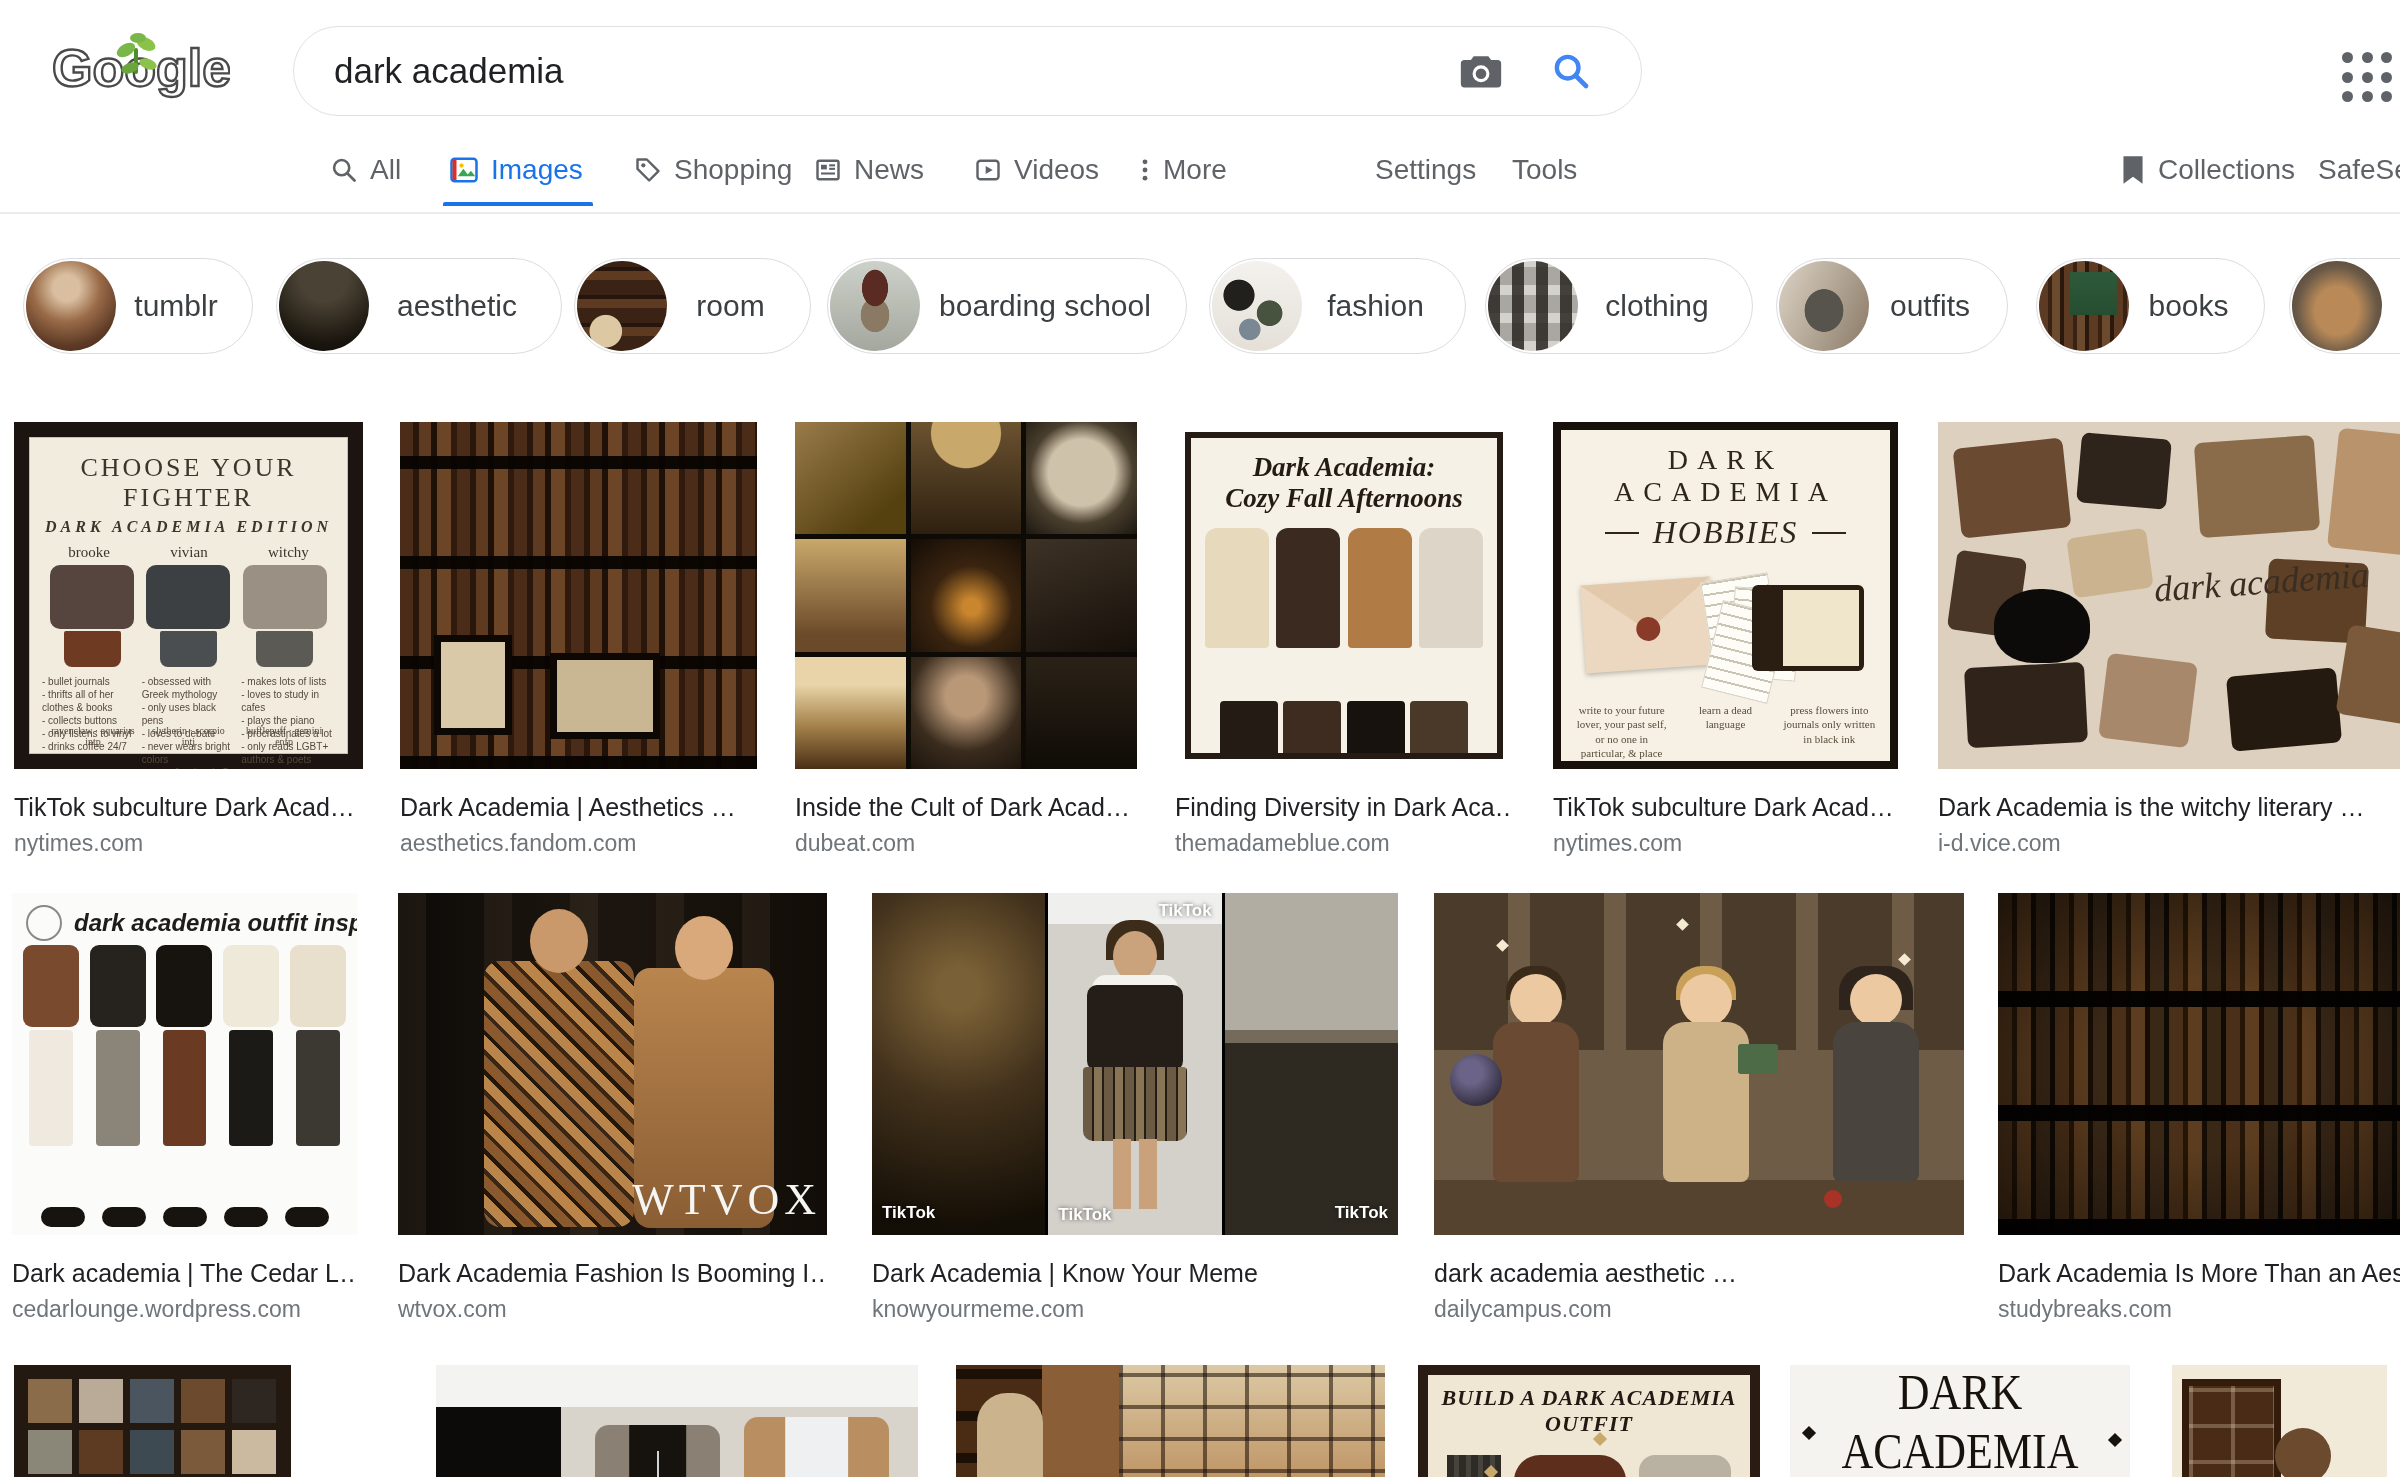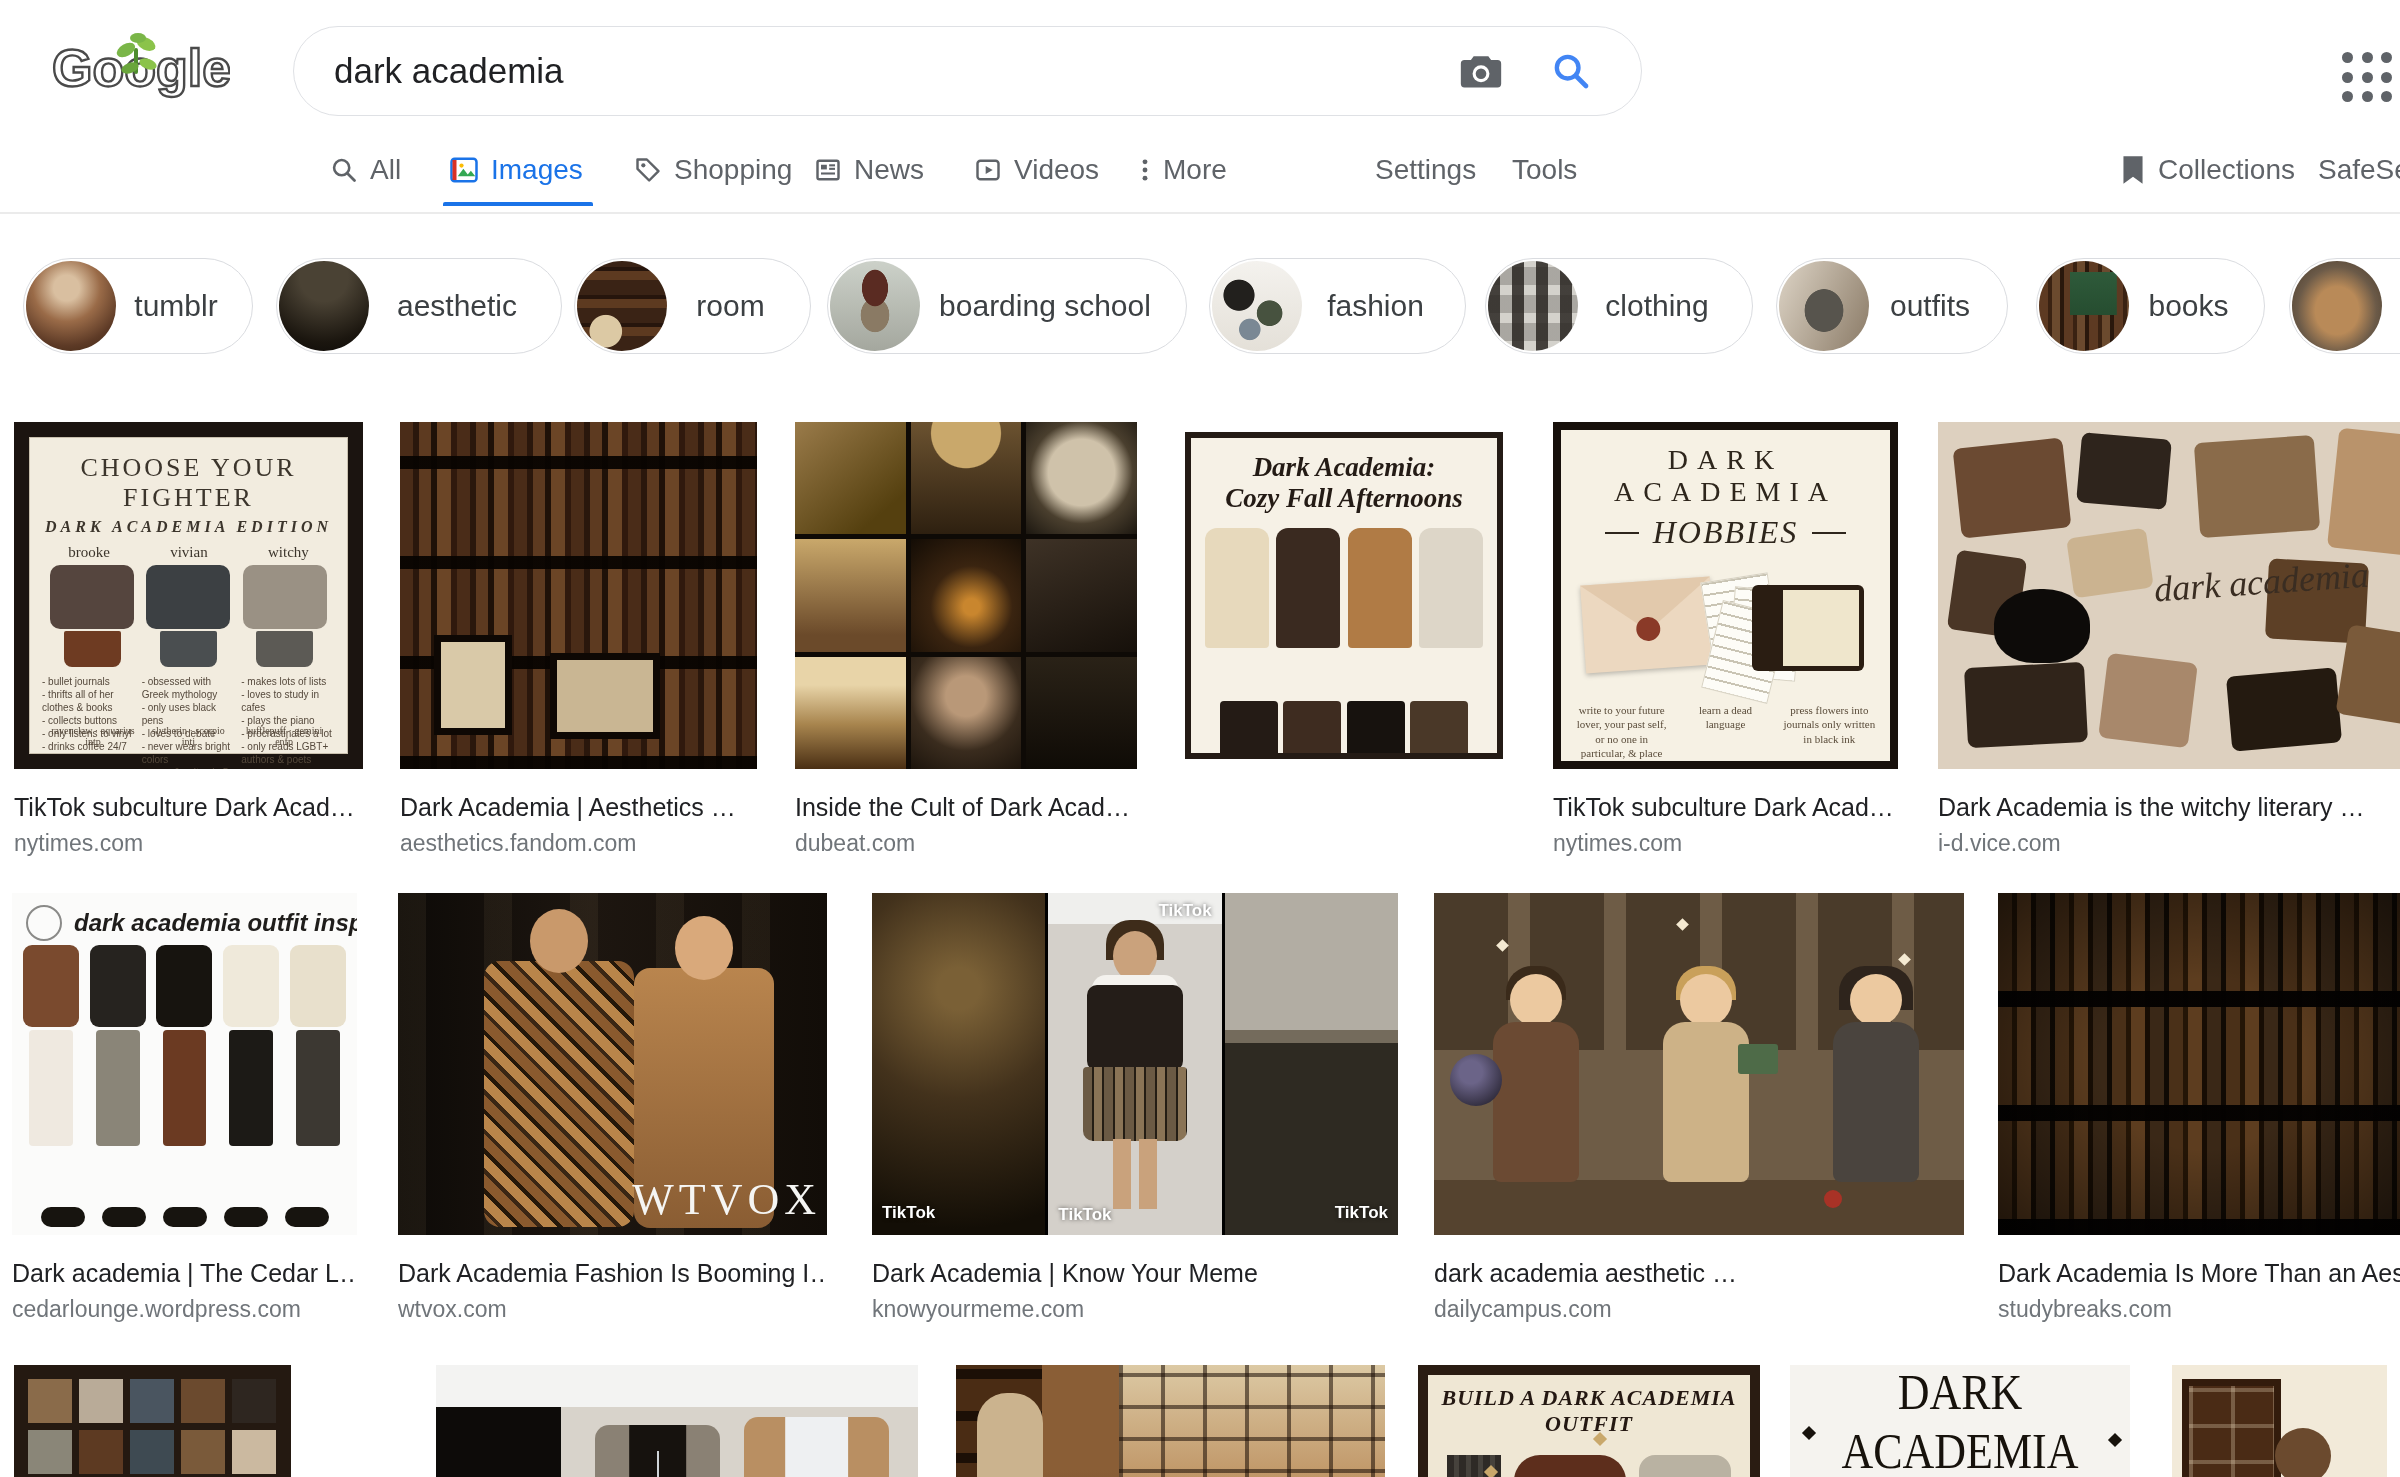--- a/index.html
+++ b/index.html
@@ -499,20 +499,24 @@
         <div style="background:#ddd6c8"></div>
       </div>
       <div class="cbot">
         <div style="background:#241b15"></div>
         <div style="background:#3e2c20"></div>
         <div style="background:#17120e"></div>
         <div style="background:#4a3categ28;background:#4a3828"></div>
       </div>
     </div>
   </div>
+  <figcaption>
+    <div class="cap-t">Finding Diversity in Dark Aca…</div>
+    <div class="cap-d">themadameblue.com</div>
+  </figcaption>
 </figure>
 
 <figure class="card" style="left:1553px;top:422px;width:345px;margin:0">
   <div class="thumb s-hobbies">
     <div class="in serif">
       <div class="ht">DARK ACADEMIA</div>
       <div class="hsw">
         <span class="dash"></span>
         <span class="hs">HOBBIES</span>
         <span class="dash"></span>

